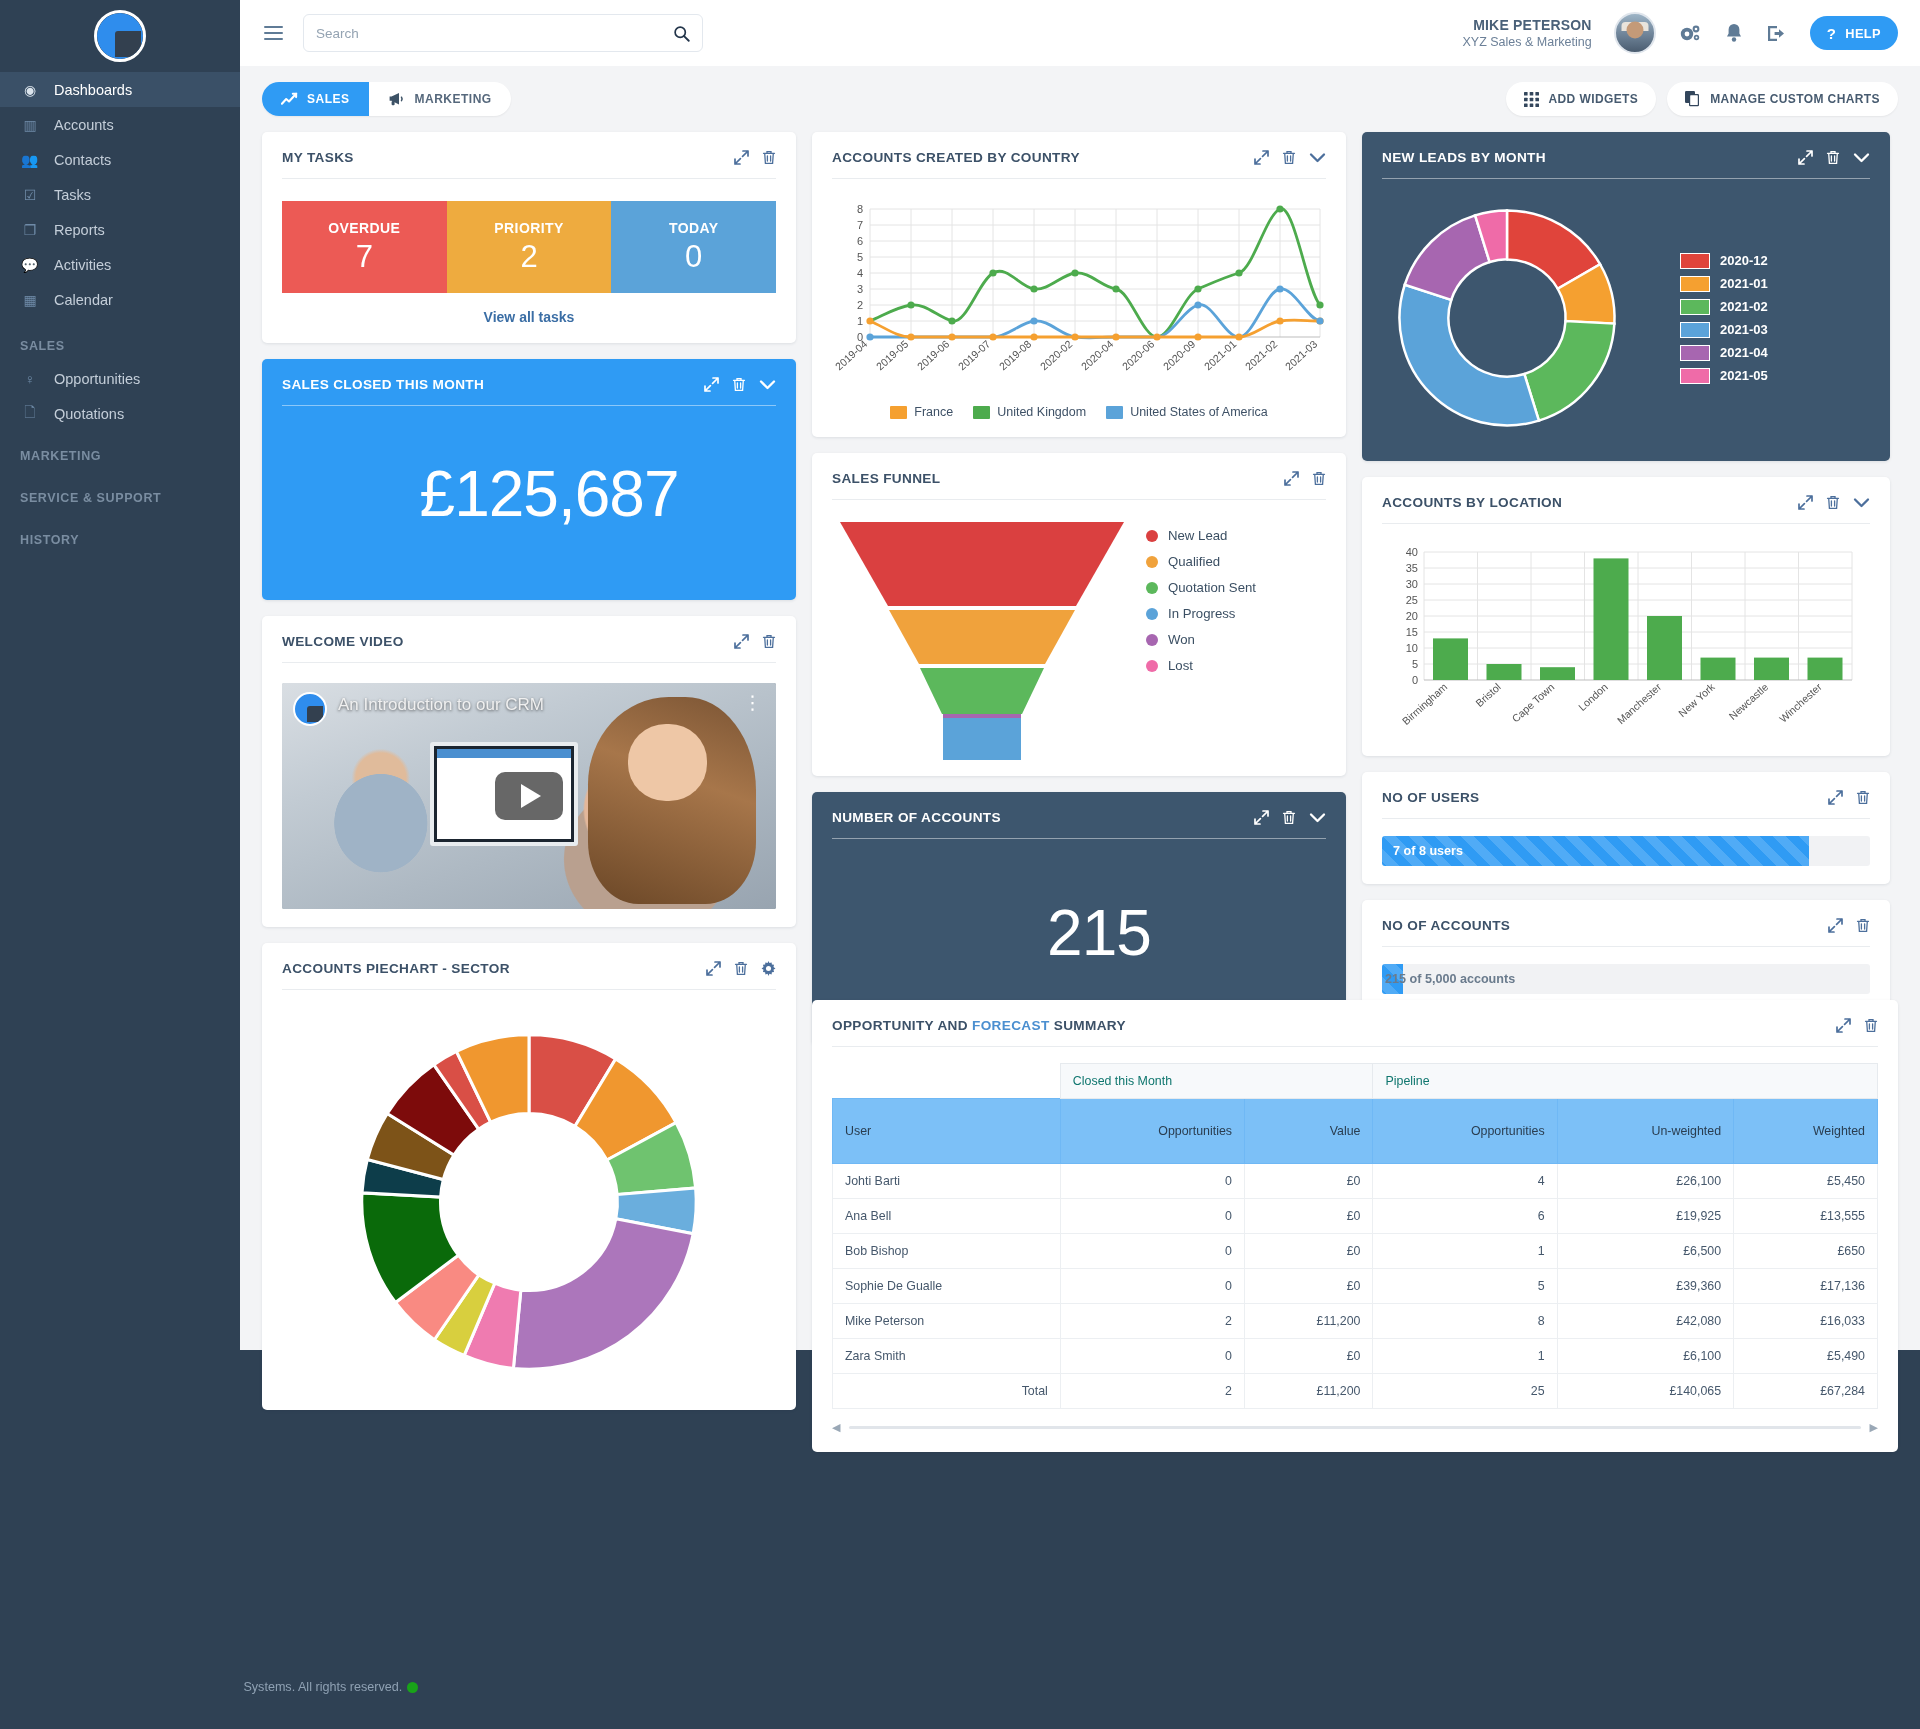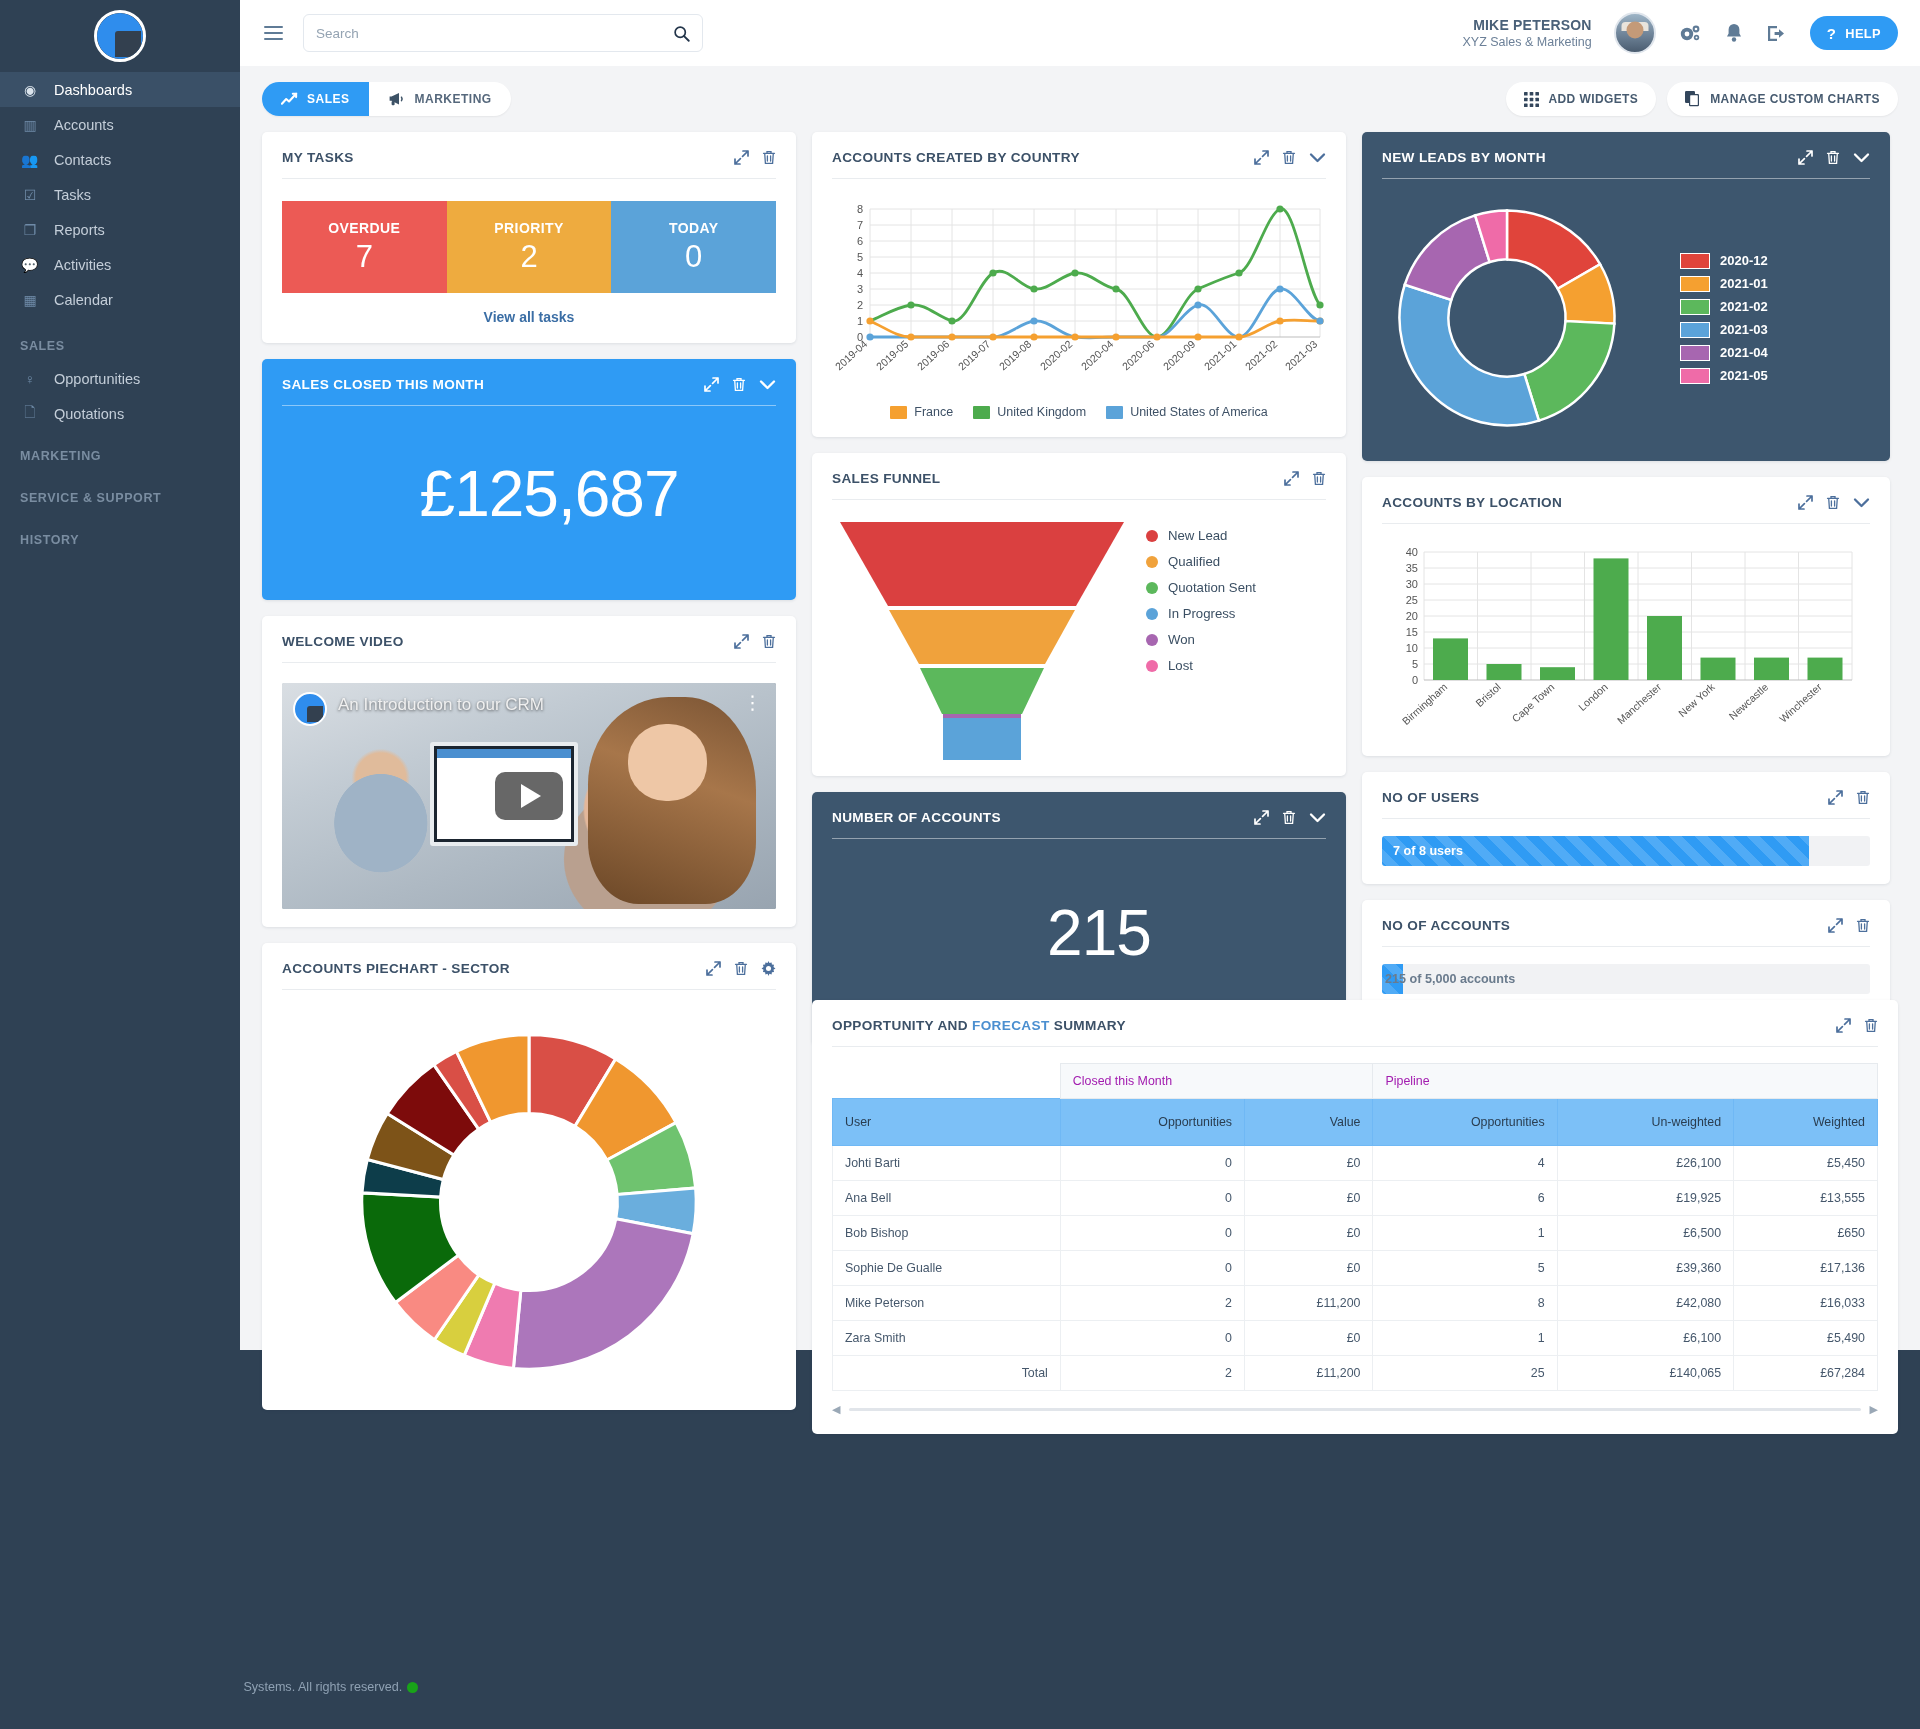--- a/index.html
+++ b/index.html
@@ -216,25 +216,25 @@
     position: absolute; left: 11px; top: 50%; transform: translateY(-50%);
     font-size: 12.6px; font-weight: 700; color: #fff;
   }
   .prog-text.dark { color: #6a7b8d; left: 3px; }
 
   
   .tbl-scroll { margin-top: 16px; }
   table { width: 100%; border-collapse: collapse; font-size: 12.4px; color: #46586c; }
   .grp-row th {
     background: #f7f9fb; font-weight: 400; text-align: left; padding: 10px 12px;
-    border: 1px solid #e6eaee; font-size: 12.4px; color: #a21caf;
+    border: 1px solid #e6eaee; font-size: 12.4px; color: #0f766e;
   }
   .grp-row th.blank { background: #fff; border: 0; }
   .hdr-row th {
-    background: #7cc0f7; color: #2a3d50; font-weight: 400; padding: 16px 12px;
+    background: #7cc0f7; color: #2a3d50; font-weight: 400; padding: 25px 12px;
     border: 1px solid #6fb8f5; font-size: 12.4px;
   }
   .hdr-row th.l { text-align: left; }
   .hdr-row th.r { text-align: right; }
   tbody td { padding: 10px 12px; border: 1px solid #eceff2; }
   tbody td.l { text-align: left; }
   tbody td.r { text-align: right; }
   tbody tr.total td { font-weight: 400; }
   tbody tr.total td.l { text-align: right; }
   .hscroll { margin-top: 12px; display: flex; align-items: center; }

